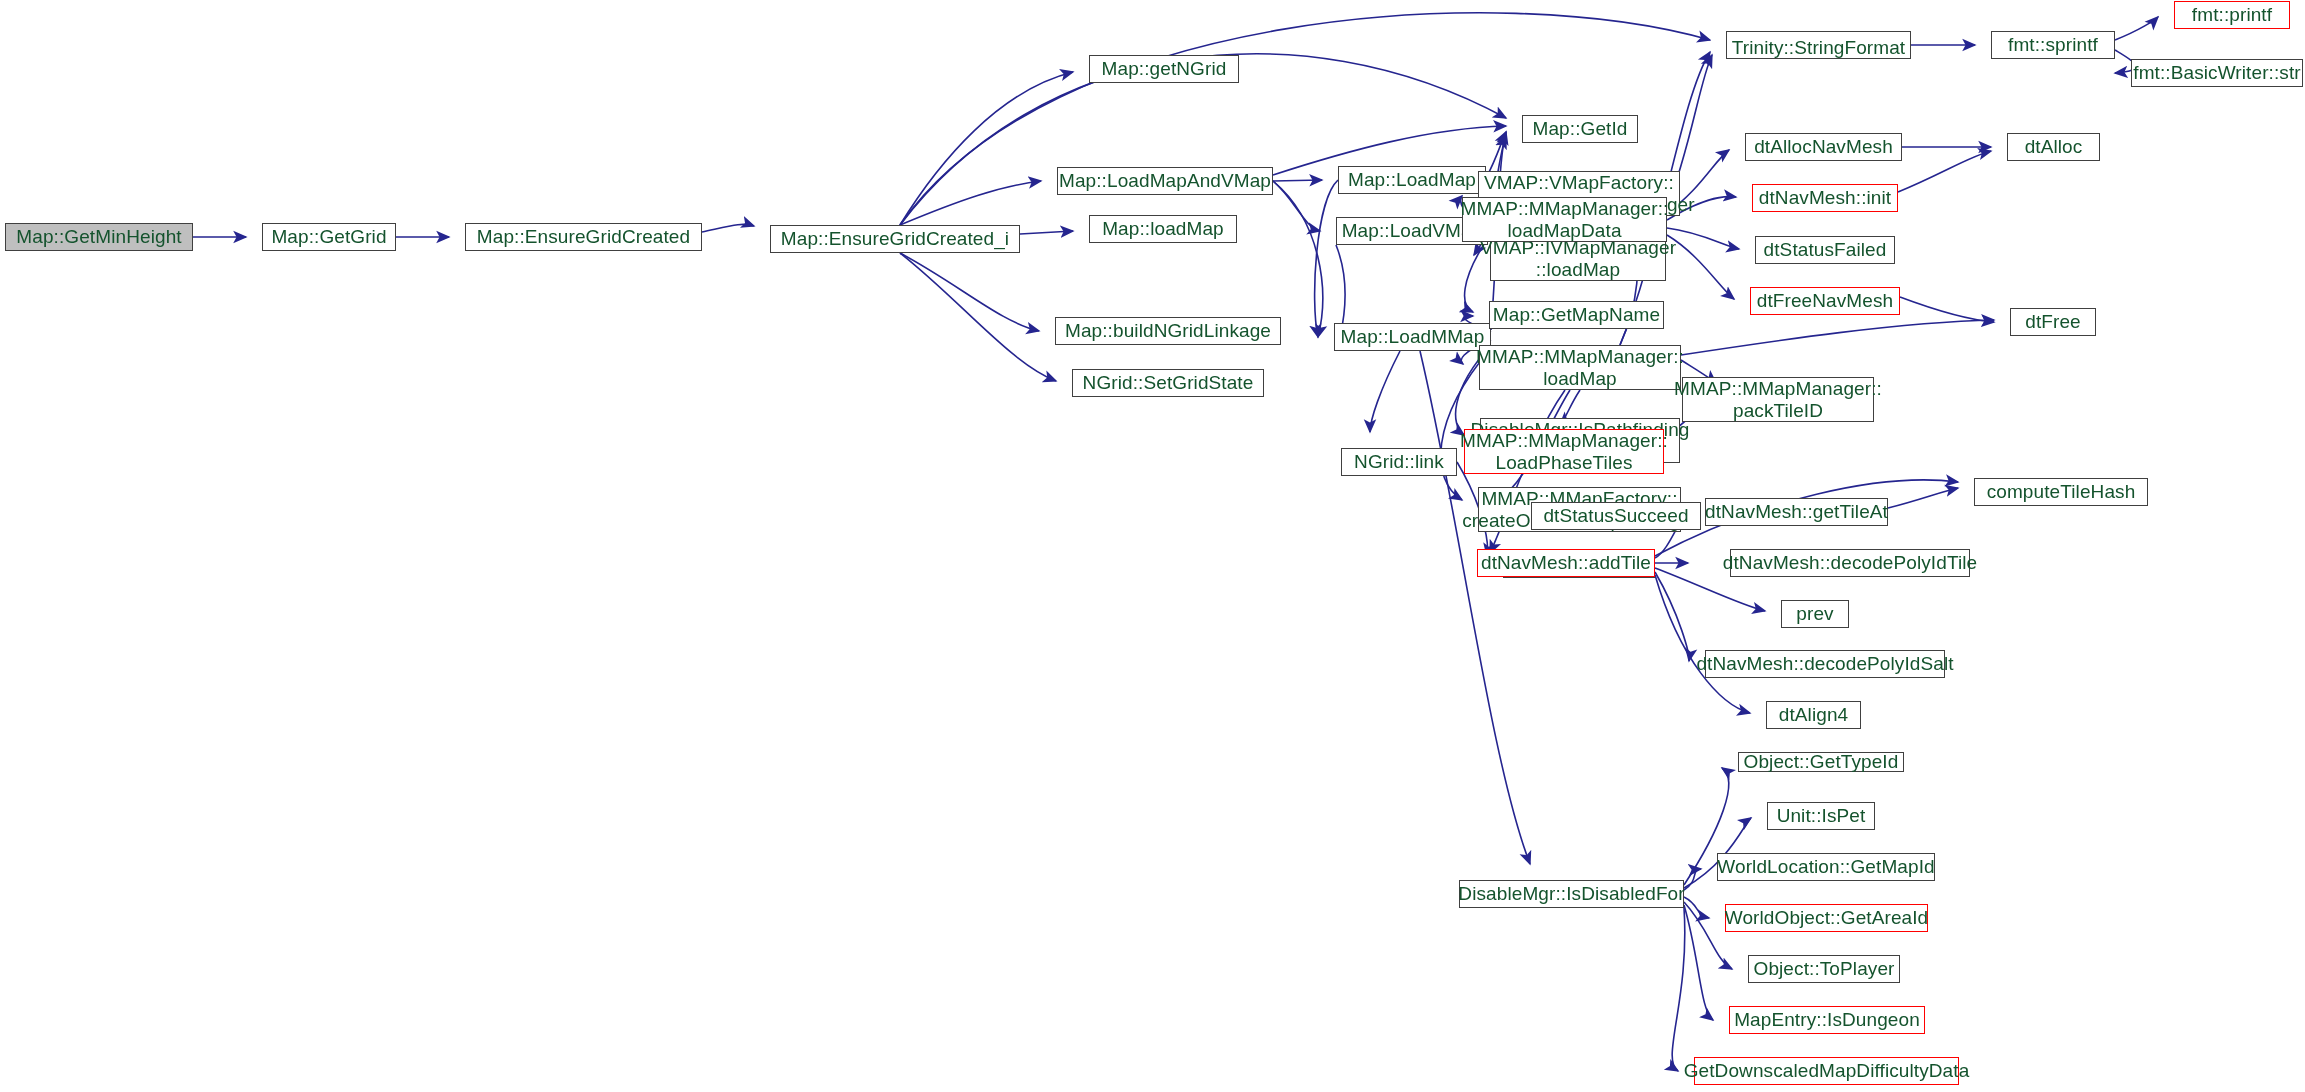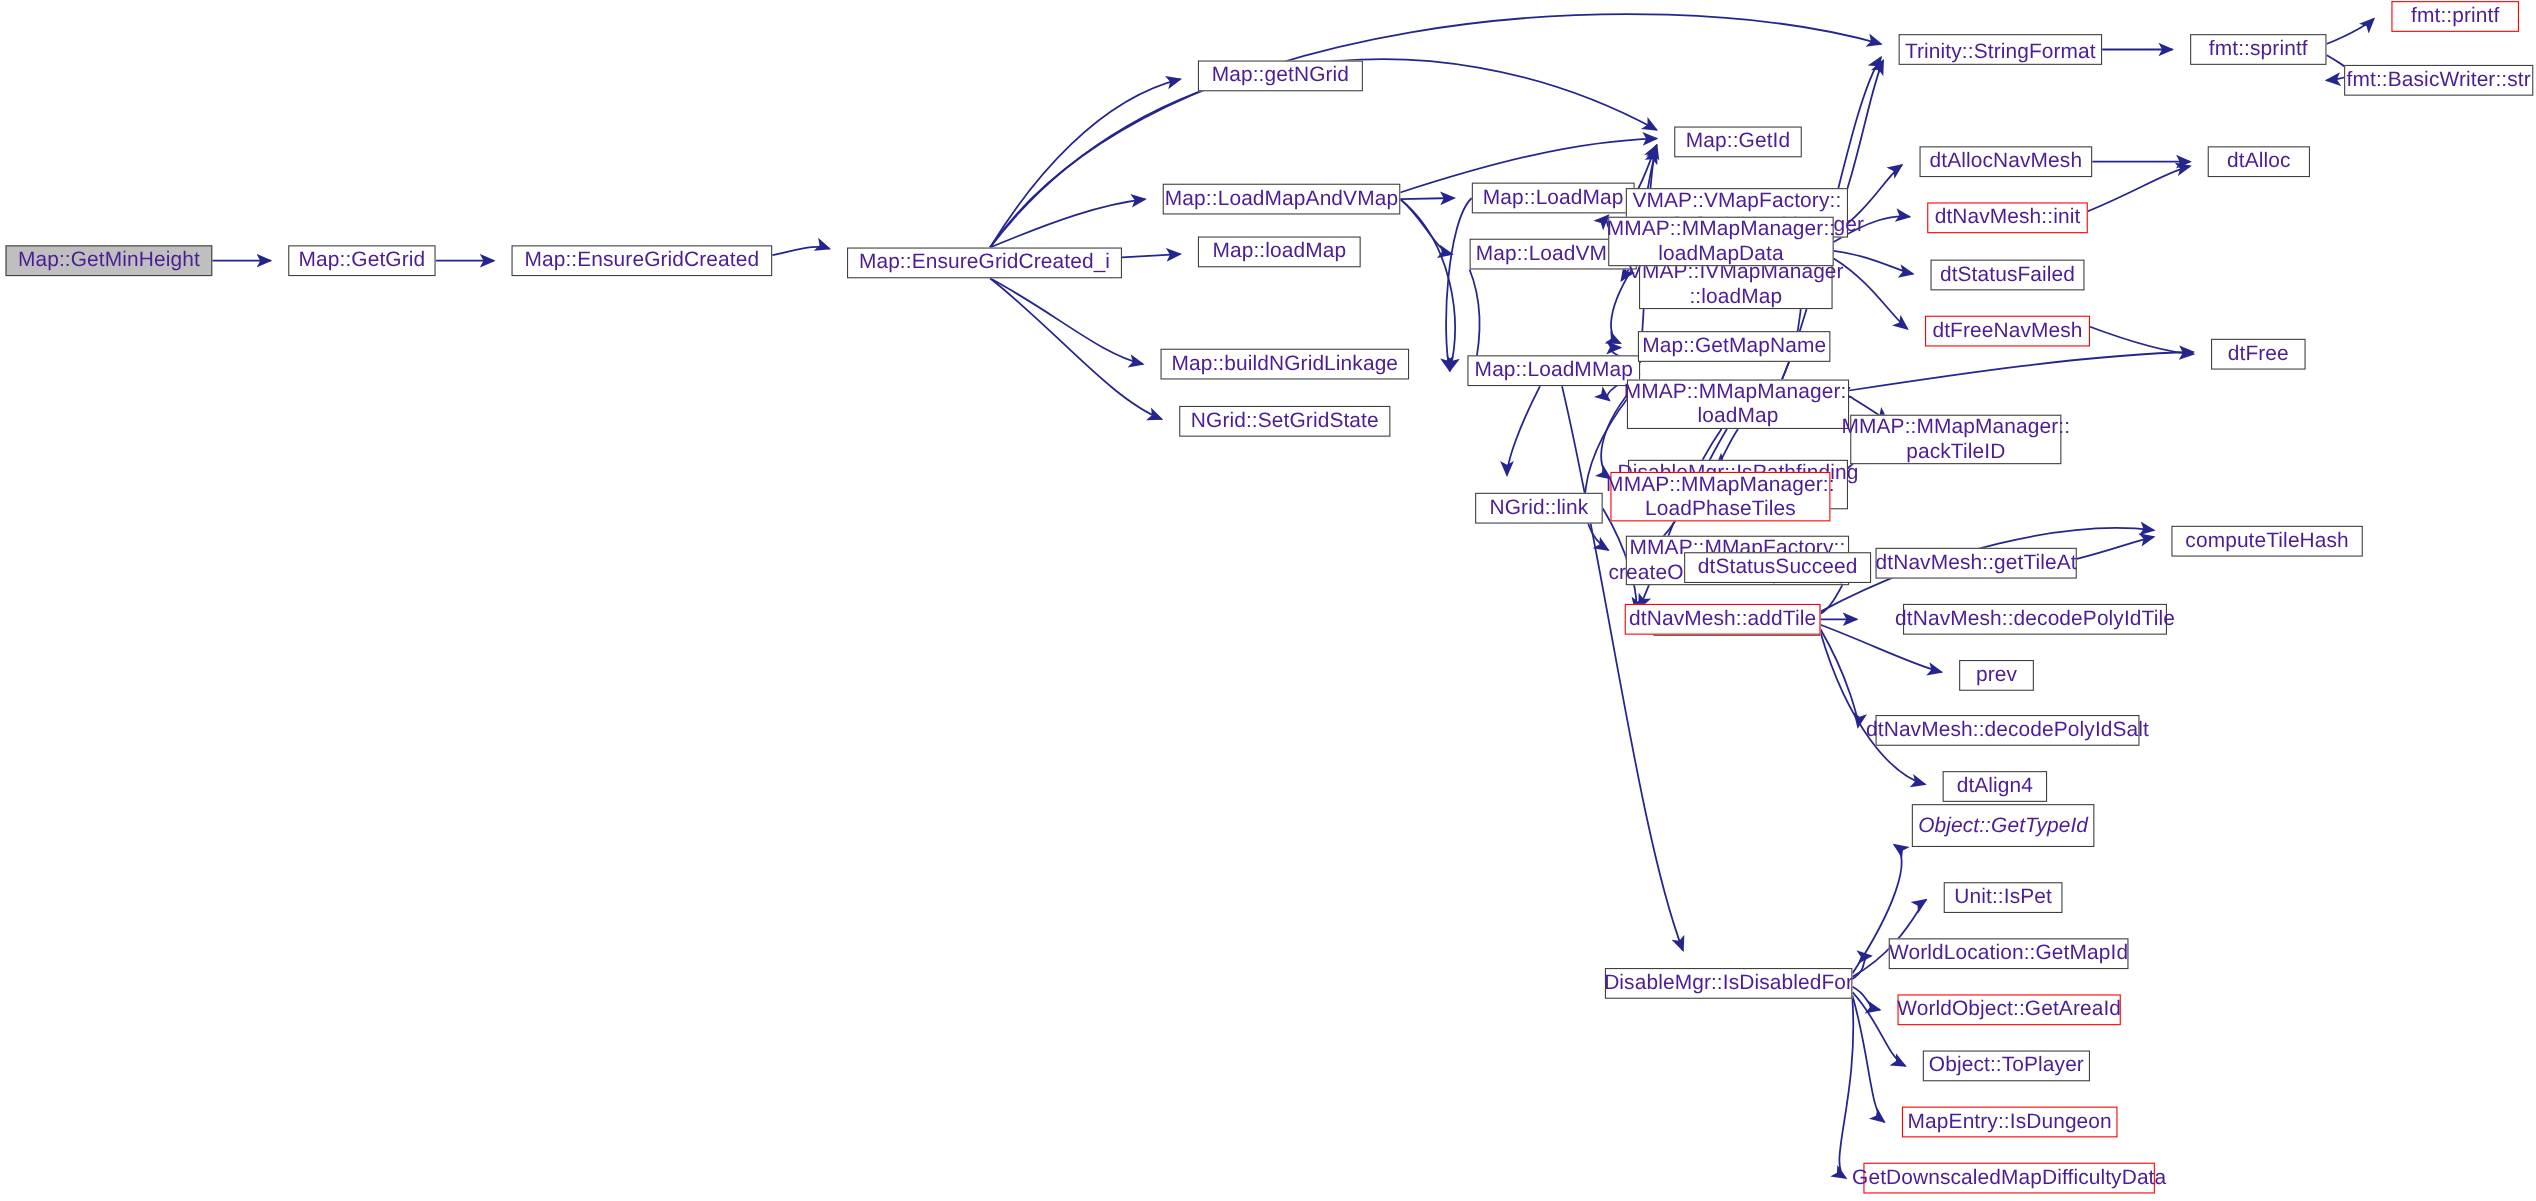--- a/index.html
+++ b/index.html
@@ -24,21 +24,21 @@
   }
   .node {
     position: absolute;
     box-sizing: border-box;
     display: flex;
     align-items: center;
     justify-content: center;
     text-align: center;
     background: #ffffff;
     border: 1px solid #404040;
-    color: #4c1d95;
+    color: #14532d;
     font-size: 19px;
     line-height: 1.12;
     letter-spacing: 0.1px;
     white-space: pre-line;
     z-index: 5;
   }
   .node.red {
     border-color: #ff0000;
   }
   .node.filled {
@@ -169,20 +169,20 @@
     <div class="node" style="left: 1781px; top: 600px; width: 68px; height: 28px;"><span class="lbl">prev</span></div>
     <div class="node" style="left: 1705px; top: 650px; width: 240px; height: 28px;"><span class="lbl">dtNavMesh::decodePolyIdSalt</span></div>
     <div class="node" style="left: 1766px; top: 701px; width: 95px; height: 28px;"><span class="lbl">dtAlign4</span></div>
     <div class="node" style="left: 2007px; top: 133px; width: 93px; height: 28px;"><span class="lbl">dtAlloc</span></div>
     <div class="node" style="left: 2010px; top: 308px; width: 86px; height: 28px;"><span class="lbl">dtFree</span></div>
     <div class="node" style="left: 1974px; top: 478px; width: 174px; height: 28px;"><span class="lbl">computeTileHash</span></div>
     <div class="node" style="left: 1991px; top: 31px; width: 124px; height: 28px;"><span class="lbl">fmt::sprintf</span></div>
     <div class="node red" style="left: 2174px; top: 1px; width: 116px; height: 28px;"><span class="lbl">fmt::printf</span></div>
     <div class="node" style="left: 2131px; top: 59px; width: 172px; height: 28px;"><span class="lbl">fmt::BasicWriter::str</span></div>
     <div class="node" style="left: 1459px; top: 880px; width: 225px; height: 28px;"><span class="lbl">DisableMgr::IsDisabledFor</span></div>
-    <div class="node" style="left: 1738px; top: 731px; width: 166px; height: 39px; font-style: italic;"><span class="lbl">Object::GetTypeId</span></div>
+    <div class="node" style="left: 1738px; top: 752px; width: 166px; height: 20px;"><span class="lbl">Object::GetTypeId</span></div>
     <div class="node" style="left: 1767px; top: 802px; width: 108px; height: 28px;"><span class="lbl">Unit::IsPet</span></div>
     <div class="node" style="left: 1717px; top: 853px; width: 218px; height: 28px;"><span class="lbl">WorldLocation::GetMapId</span></div>
     <div class="node red" style="left: 1725px; top: 904px; width: 203px; height: 28px;"><span class="lbl">WorldObject::GetAreaId</span></div>
     <div class="node" style="left: 1748px; top: 955px; width: 152px; height: 28px;"><span class="lbl">Object::ToPlayer</span></div>
     <div class="node red" style="left: 1729px; top: 1006px; width: 196px; height: 28px;"><span class="lbl">MapEntry::IsDungeon</span></div>
     <div class="node red" style="left: 1694px; top: 1057px; width: 265px; height: 28px;"><span class="lbl">GetDownscaledMapDifficultyData</span></div>
   </div>
 
 </body></html>

